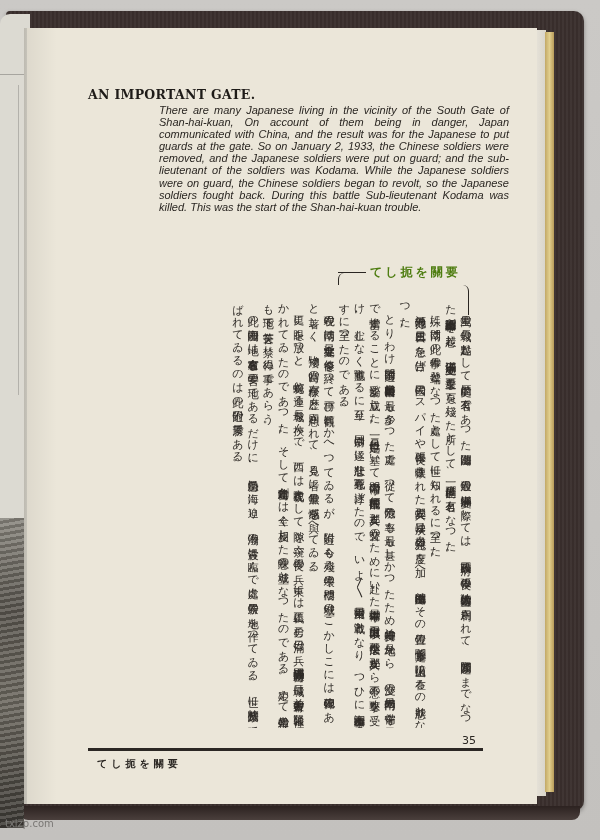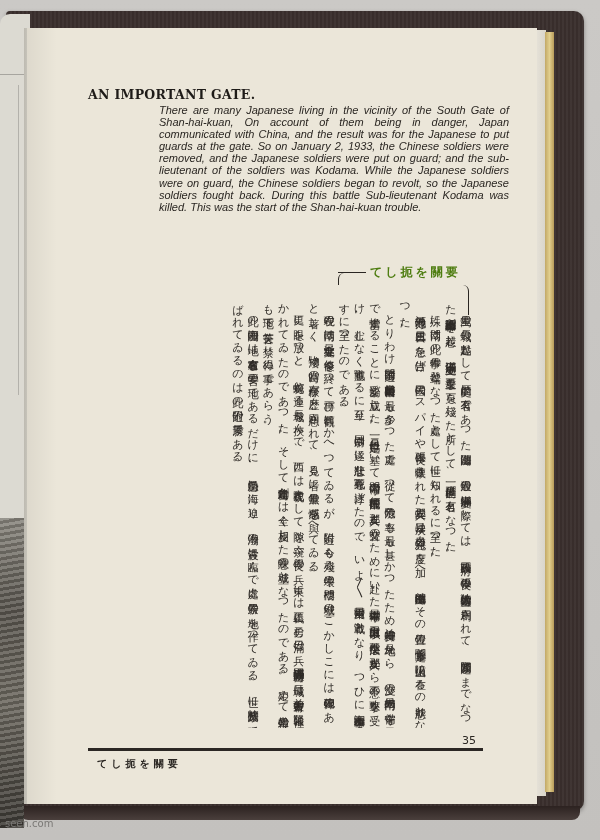--- a/index.html
+++ b/index.html
@@ -153,13 +153,13 @@
   <p>とりわけ南門附近は當時日本居留民の最も多かつた處で、從つて危險の率も最も甚しかつたため治安維持の見地から、交渉の結果南門の守備を日本軍で擔當することに妥協が成立した。一月二日協定に基いて南門守備の何柱國配下の支那兵と交替のために赴いた日本守備軍の兒玉中尉以下は突然不法な支那兵から不意の攻撃を受け、止むなく應戰するに至り、同中尉は遂に悲壯な戰死を遂げたので、いよ〳〵日支兩軍の激戰となり、つひに山海關事件を起すに至つたのである。</p>
   <p>現在の南門は最近完全な修復を終つて再び舊觀にかへつてゐるが、附近に今も殘る半壞の樓門や城壁のこゝかしこには銃砲彈のあと著しく、物凄い當時の有樣が歴々と回想されて、見る者に無量の感慨を與へてゐる。</p>
   <p>更に眼を放つと、蜿蜒と連る長城を挾んで、西には虎視眈々として隙を窺ふ學良の兵、東には正義に勇む日滿の兵、滿洲國獨立當時の長城は前古未曾有の緊張裡に置かれてゐたのであつた。そして創建當時とは全く相反した意味の城壁となつたのである。定めて始皇帝の靈も地下で苦笑を禁じ得ぬ事であらう。</p>
   <p>此の山海關の地は古來有名な要害の地であるだけに、山勢急に海に迫り、渤海の青波に臨んで處々に勝景の地を作つてゐる。世に檢關八景と呼ばれてゐるのは此の附近の景勝である。</p>
 </div>
 
 <div class="page-number">35</div>
 <div class="footer-rule"></div>
 <div class="running-footer">てし扼を關要</div>
 
-<div class="watermark">seen.com</div>
+<div class="watermark">txlzp.com</div>
 
 </body></html>

